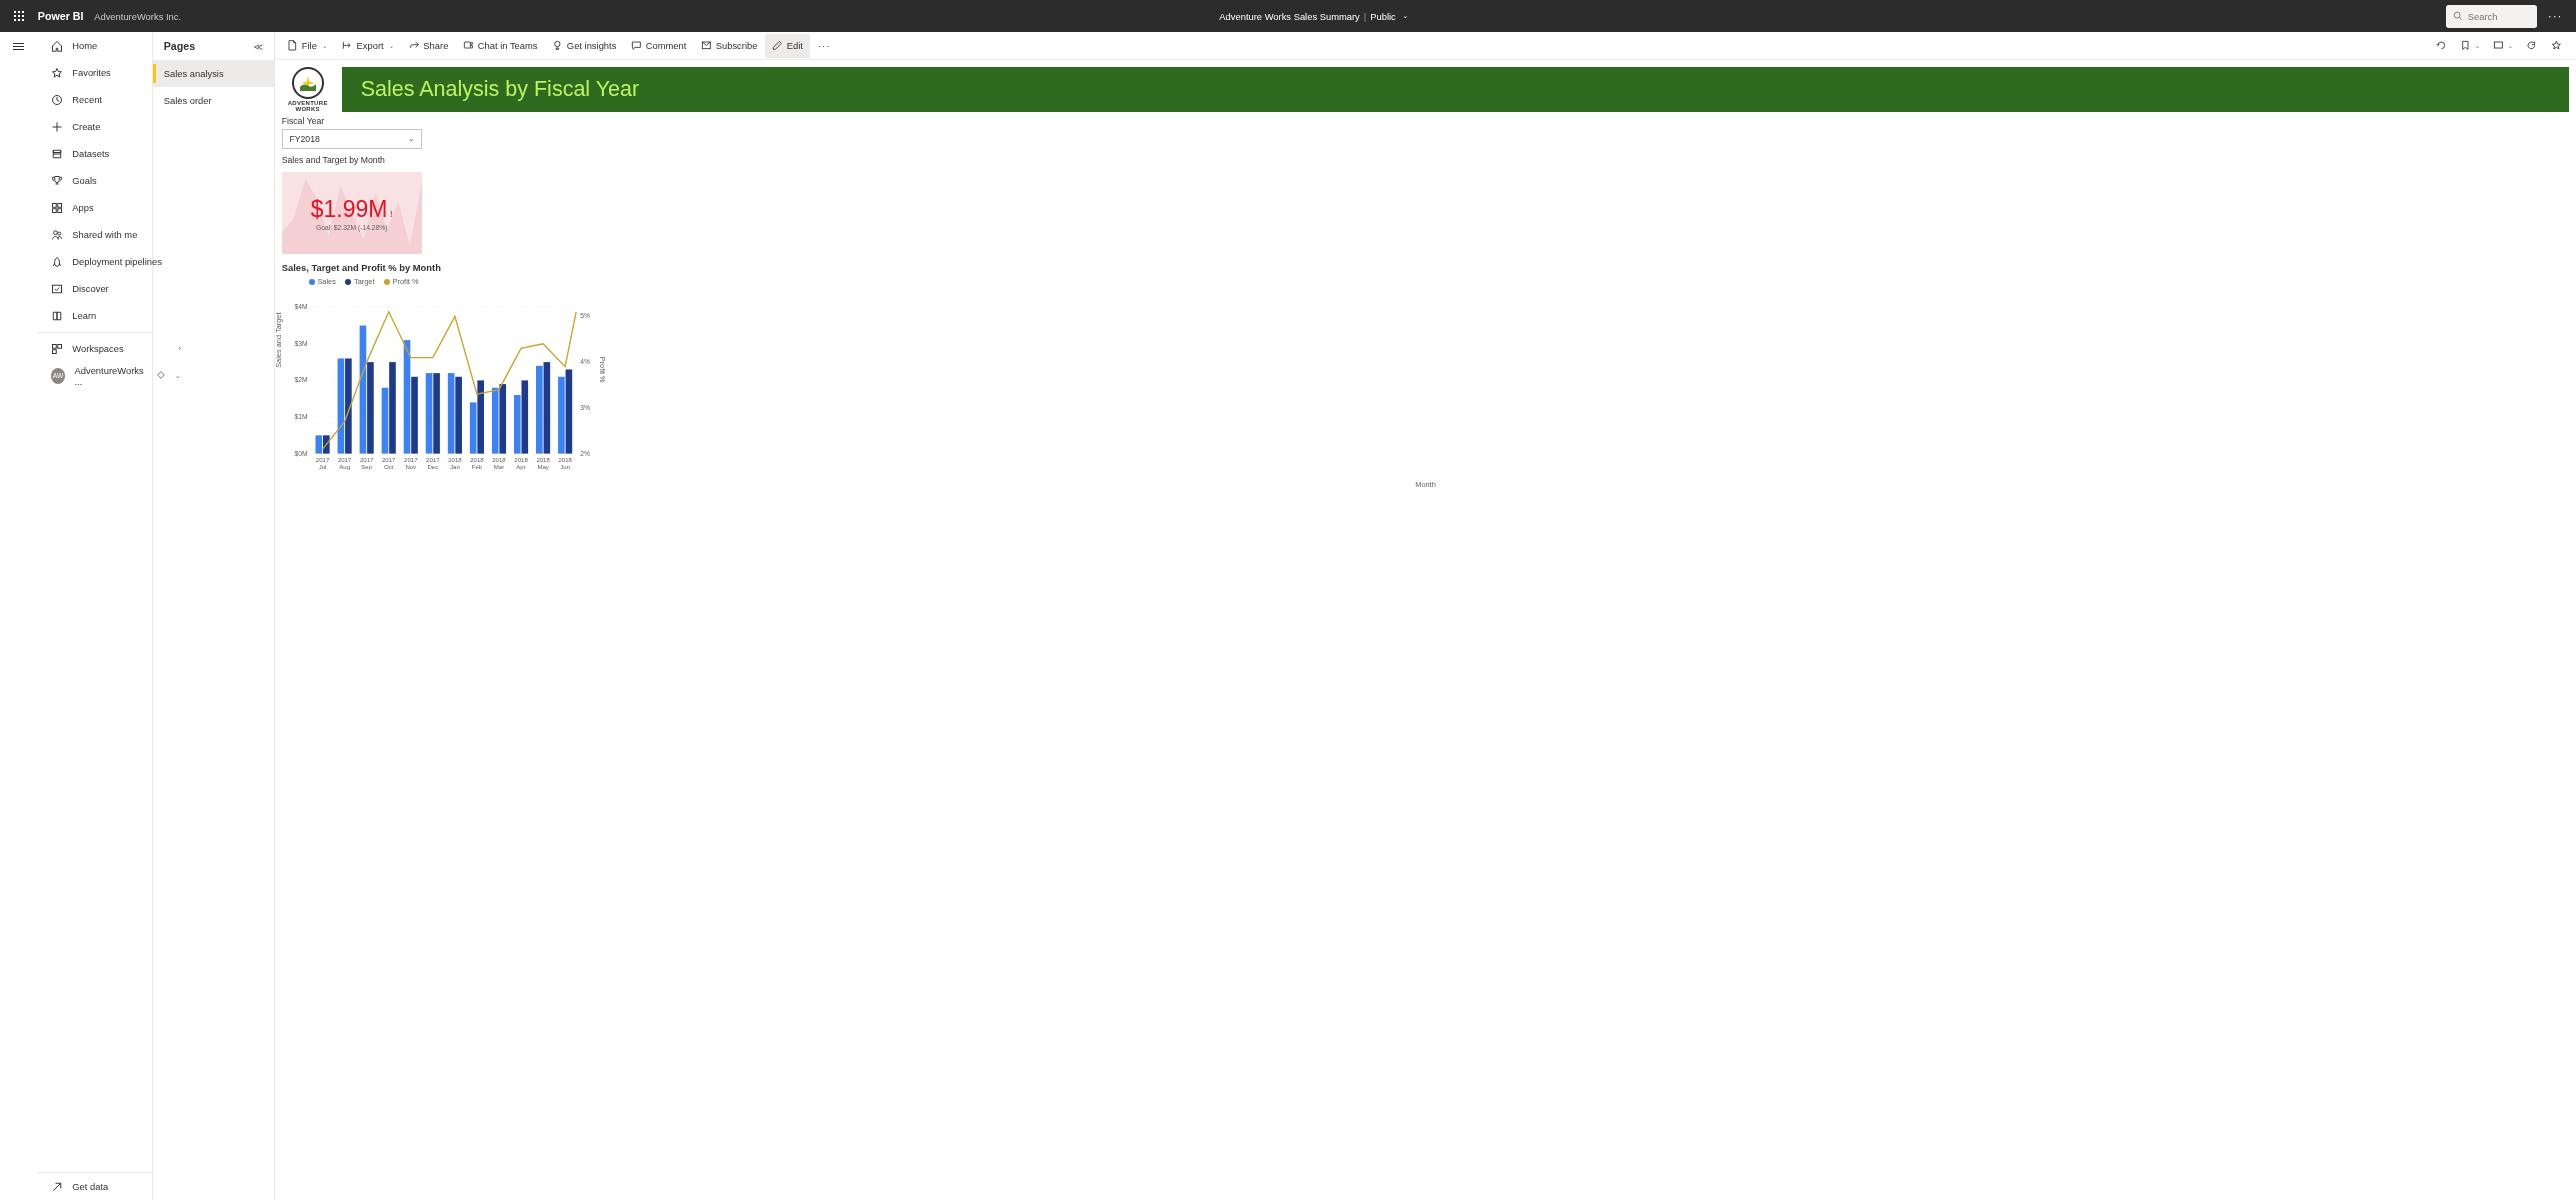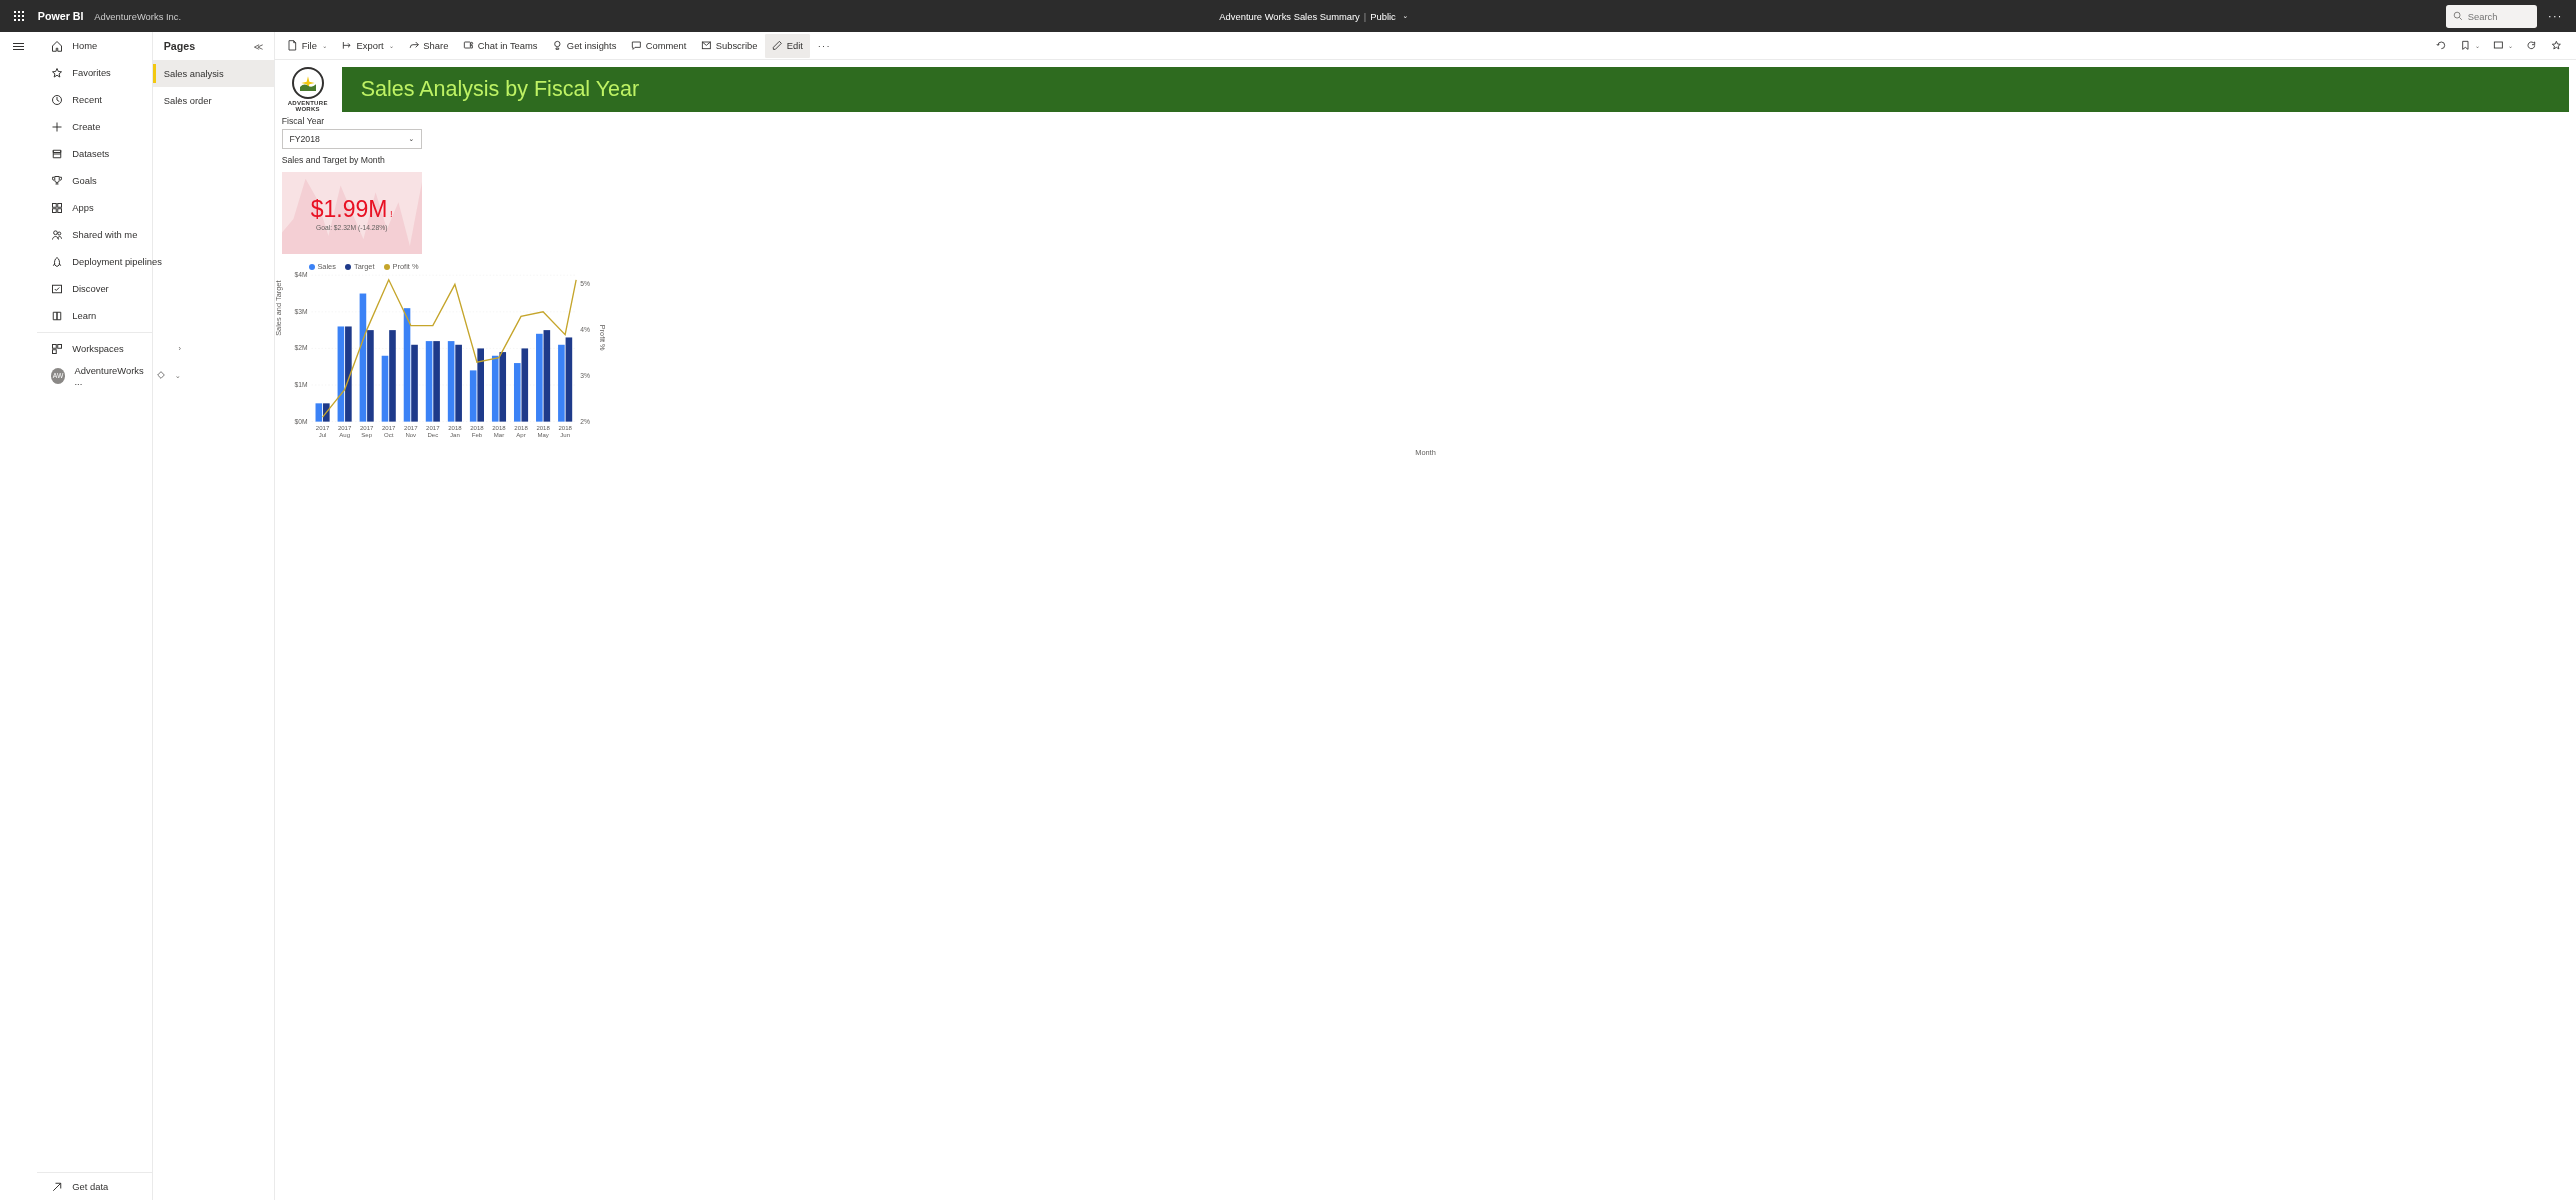--- a/index.html
+++ b/index.html
@@ -82,21 +82,21 @@
 .slicer { border: 0.7px solid #c8c6c4; height: 20px; display: flex; align-items: center; justify-content: space-between; padding: 0 6.7px; font-size: 8.7px; cursor: pointer; margin-bottom: 6.7px; }
 .kpi-title { font-size: 8.7px; margin-bottom: 7px; }
 .kpi-box { width: 140px; height: 82px; background: #f8e2e4; position: relative; display: flex; flex-direction: column; align-items: center; justify-content: center; }
 .kpi-value { color: #e81123; font-size: 23px; font-weight: 300; display: flex; align-items: baseline; }
 .kpi-value .excl { font-size: 9.4px; margin-left: 2.7px; }
 .kpi-goal { font-size: 6.7px; color: #605e5c; margin-top: 1.3px; }
 .kpi-spark { position: absolute; inset: 0; }
 
 .chart-section { margin-top: 4px; }
 .chart-title { font-size: 9.4px; font-weight: 600; margin-bottom: 4px; }
-.legend { display: flex; gap: 9.4px; font-size: 7.4px; margin-bottom: 0; color: #605e5c; padding-left: 27px; }
+.legend { display: flex; gap: 9.4px; font-size: 7.4px; margin-bottom: 17px; color: #605e5c; padding-left: 27px; }
 .legend-item { display: flex; align-items: center; gap: 2.7px; }
 .legend-swatch { width: 6px; height: 6px; border-radius: 50%; }
 .chart-box { position: relative; height: 175px; width: 317px; }
 .chart-svg { width: 100%; height: 100%; }
 .axis-label-left { position: absolute; left: -4px; top: 50%; transform: rotate(-90deg) translateX(50%); transform-origin: left; font-size: 7.4px; color: #605e5c; }
 .axis-label-right { position: absolute; right: -4px; top: 50%; transform: rotate(90deg) translateX(-50%); transform-origin: right; font-size: 7.4px; color: #605e5c; }
 .axis-label-bottom { text-align: center; font-size: 7.4px; color: #605e5c; margin-top: 1.3px; }
 </style>
 </head>
 <body>
@@ -408,20 +408,21 @@
               <div class="kpi-value" style="position:relative;">
                   <span>$1.99M</span>
                   <span class="excl">!</span>
                 </div>
               <div class="kpi-goal" style="position:relative;">Goal: $2.32M (-14.28%)</div>
             </div>
           </div>
         </div>
 
         <div class="chart-section">
+          <div class="chart-title">Sales, Target and Profit % by Month</div>
           <div class="legend">
             <div class="legend-item">
                 <span class="legend-swatch" style="background:#3b82f6"></span>
                 <span>Sales</span>
               </div>
             <div class="legend-item">
                 <span class="legend-swatch" style="background:#1e3a8a"></span>
                 <span>Target</span>
               </div>
             <div class="legend-item">

